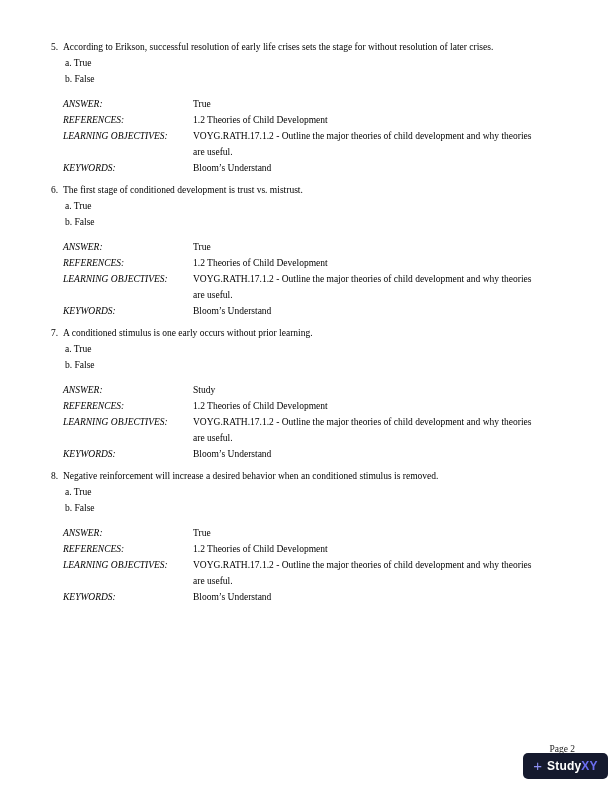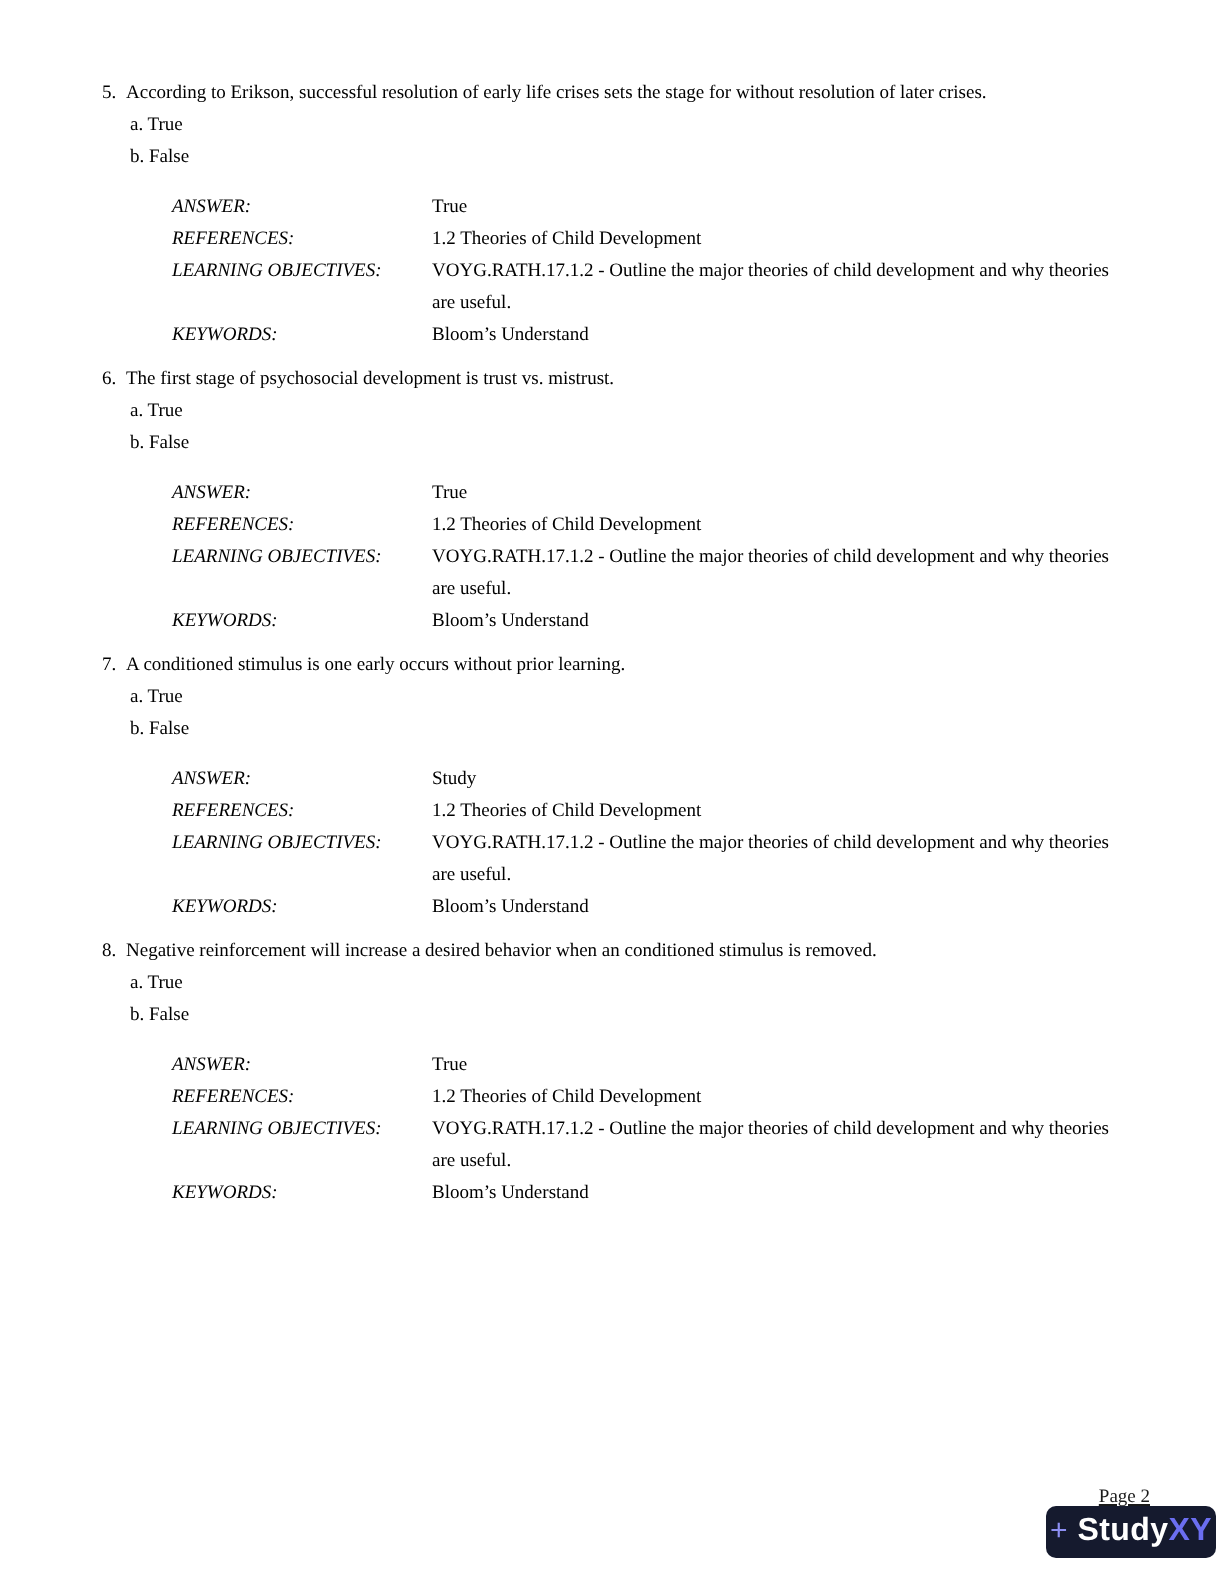--- a/index.html
+++ b/index.html
@@ -35,21 +35,20 @@
   .q-text { flex: 1; }
   .options { padding-left: 14px; }
   .option { line-height: 16px; font-family: Liberation Serif, serif; }
   .meta {
     margin-top: 9px;
     padding-left: 12px;
   }
   .meta-row {
     display: flex;
     align-items: flex-start;
-    margin-left: 23px;
   }
   .meta-label {
     flex: 0 0 130px;
     font-style: italic;
     line-height: 16px;
   }
   .meta-value {
     flex: 0 1 auto;
     max-width: 352px;
     line-height: 16px;
@@ -78,21 +77,21 @@
     z-index: 2;
     cursor: pointer;
   }
   .brand-plus {
     font-size: 15px;
     font-weight: 300;
     line-height: 1;
     margin-top: -1px;
   }
   .brand-text {
-    font-size: 16px;
+    font-size: 12px;
     font-weight: 700;
     letter-spacing: 0.2px;
   }
   .brand-primary { color: #ffffff; }
 </style>
 </head>
 <body>
 
 <div class="page">
   <div class="content">
@@ -122,21 +121,21 @@
         <div class="meta-row">
           <span class="meta-label">KEYWORDS:</span>
           <span class="meta-value">Bloom’s Understand</span>
         </div>
       </div>
     </div>
 
     <div class="question-block">
       <div class="q-line">
         <span class="q-num">6.</span>
-        <span class="q-text">The first stage of psychosocial development is trust vs. mistrust.</span>
+        <span class="q-text">The first stage of conditioned development is trust vs. mistrust.</span>
       </div>
       <div class="options">
         <div class="option">a. True</div>
         <div class="option">b. False</div>
       </div>
       <div class="meta">
         <div class="meta-row">
           <span class="meta-label">ANSWER:</span>
           <span class="meta-value">True</span>
         </div>

